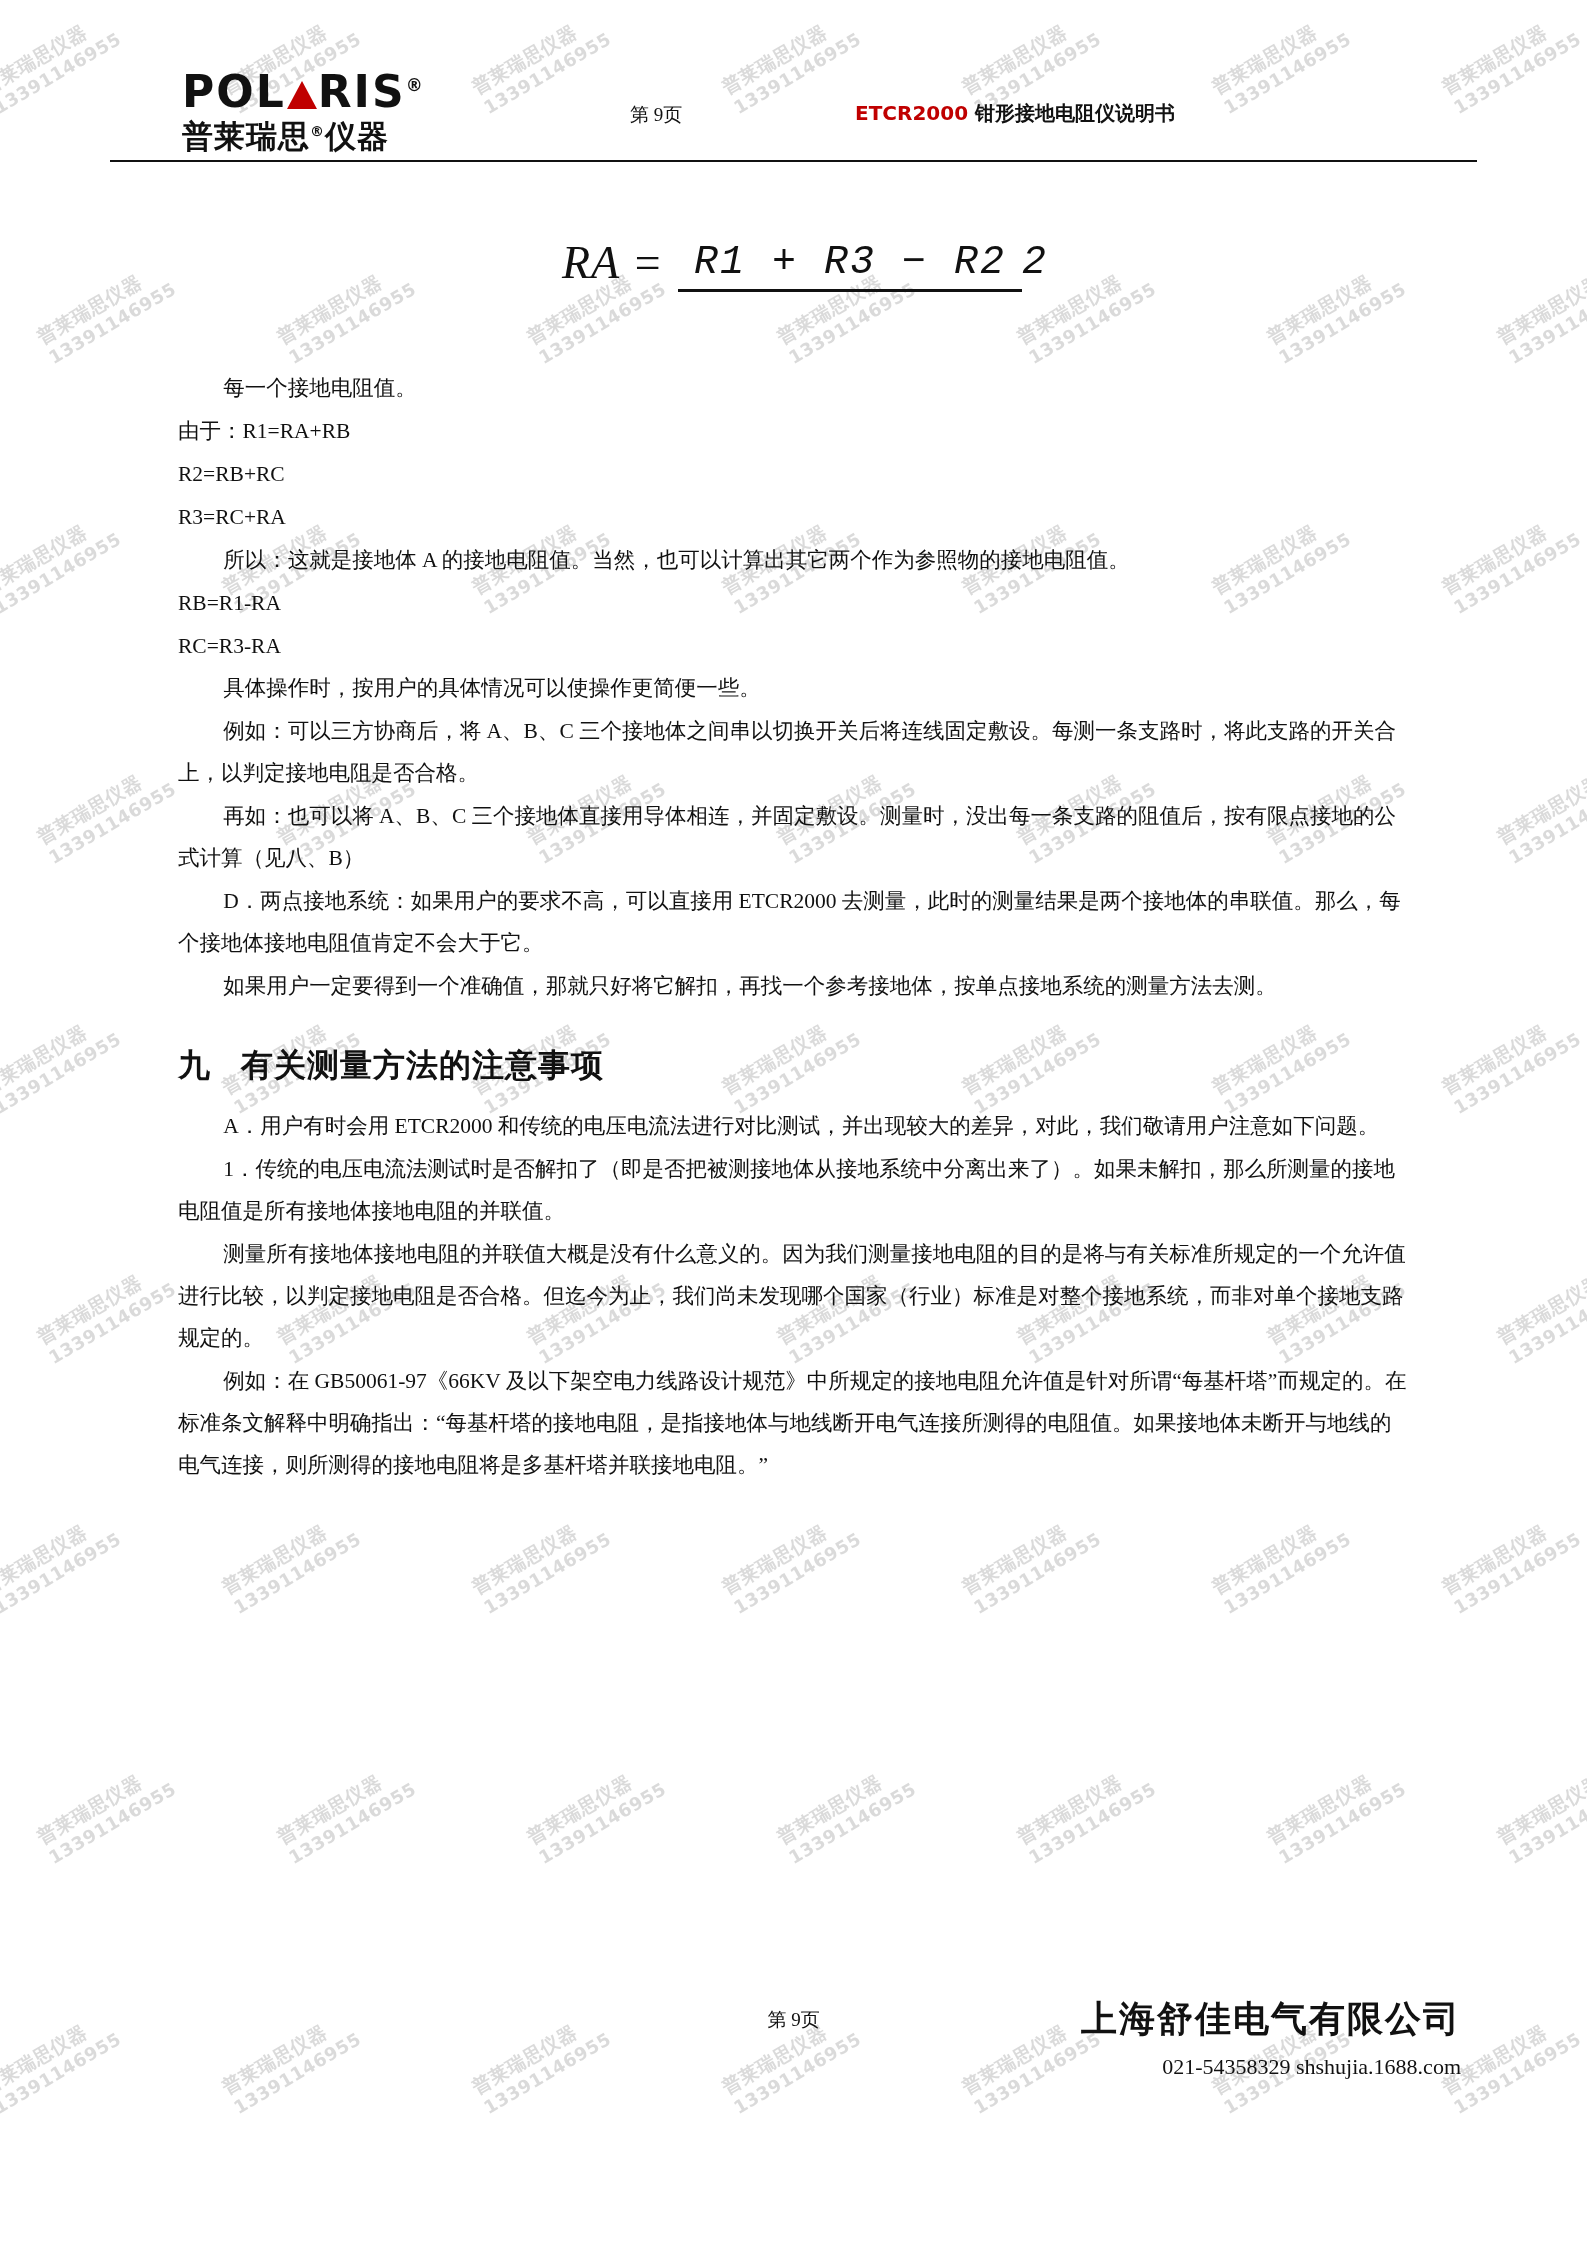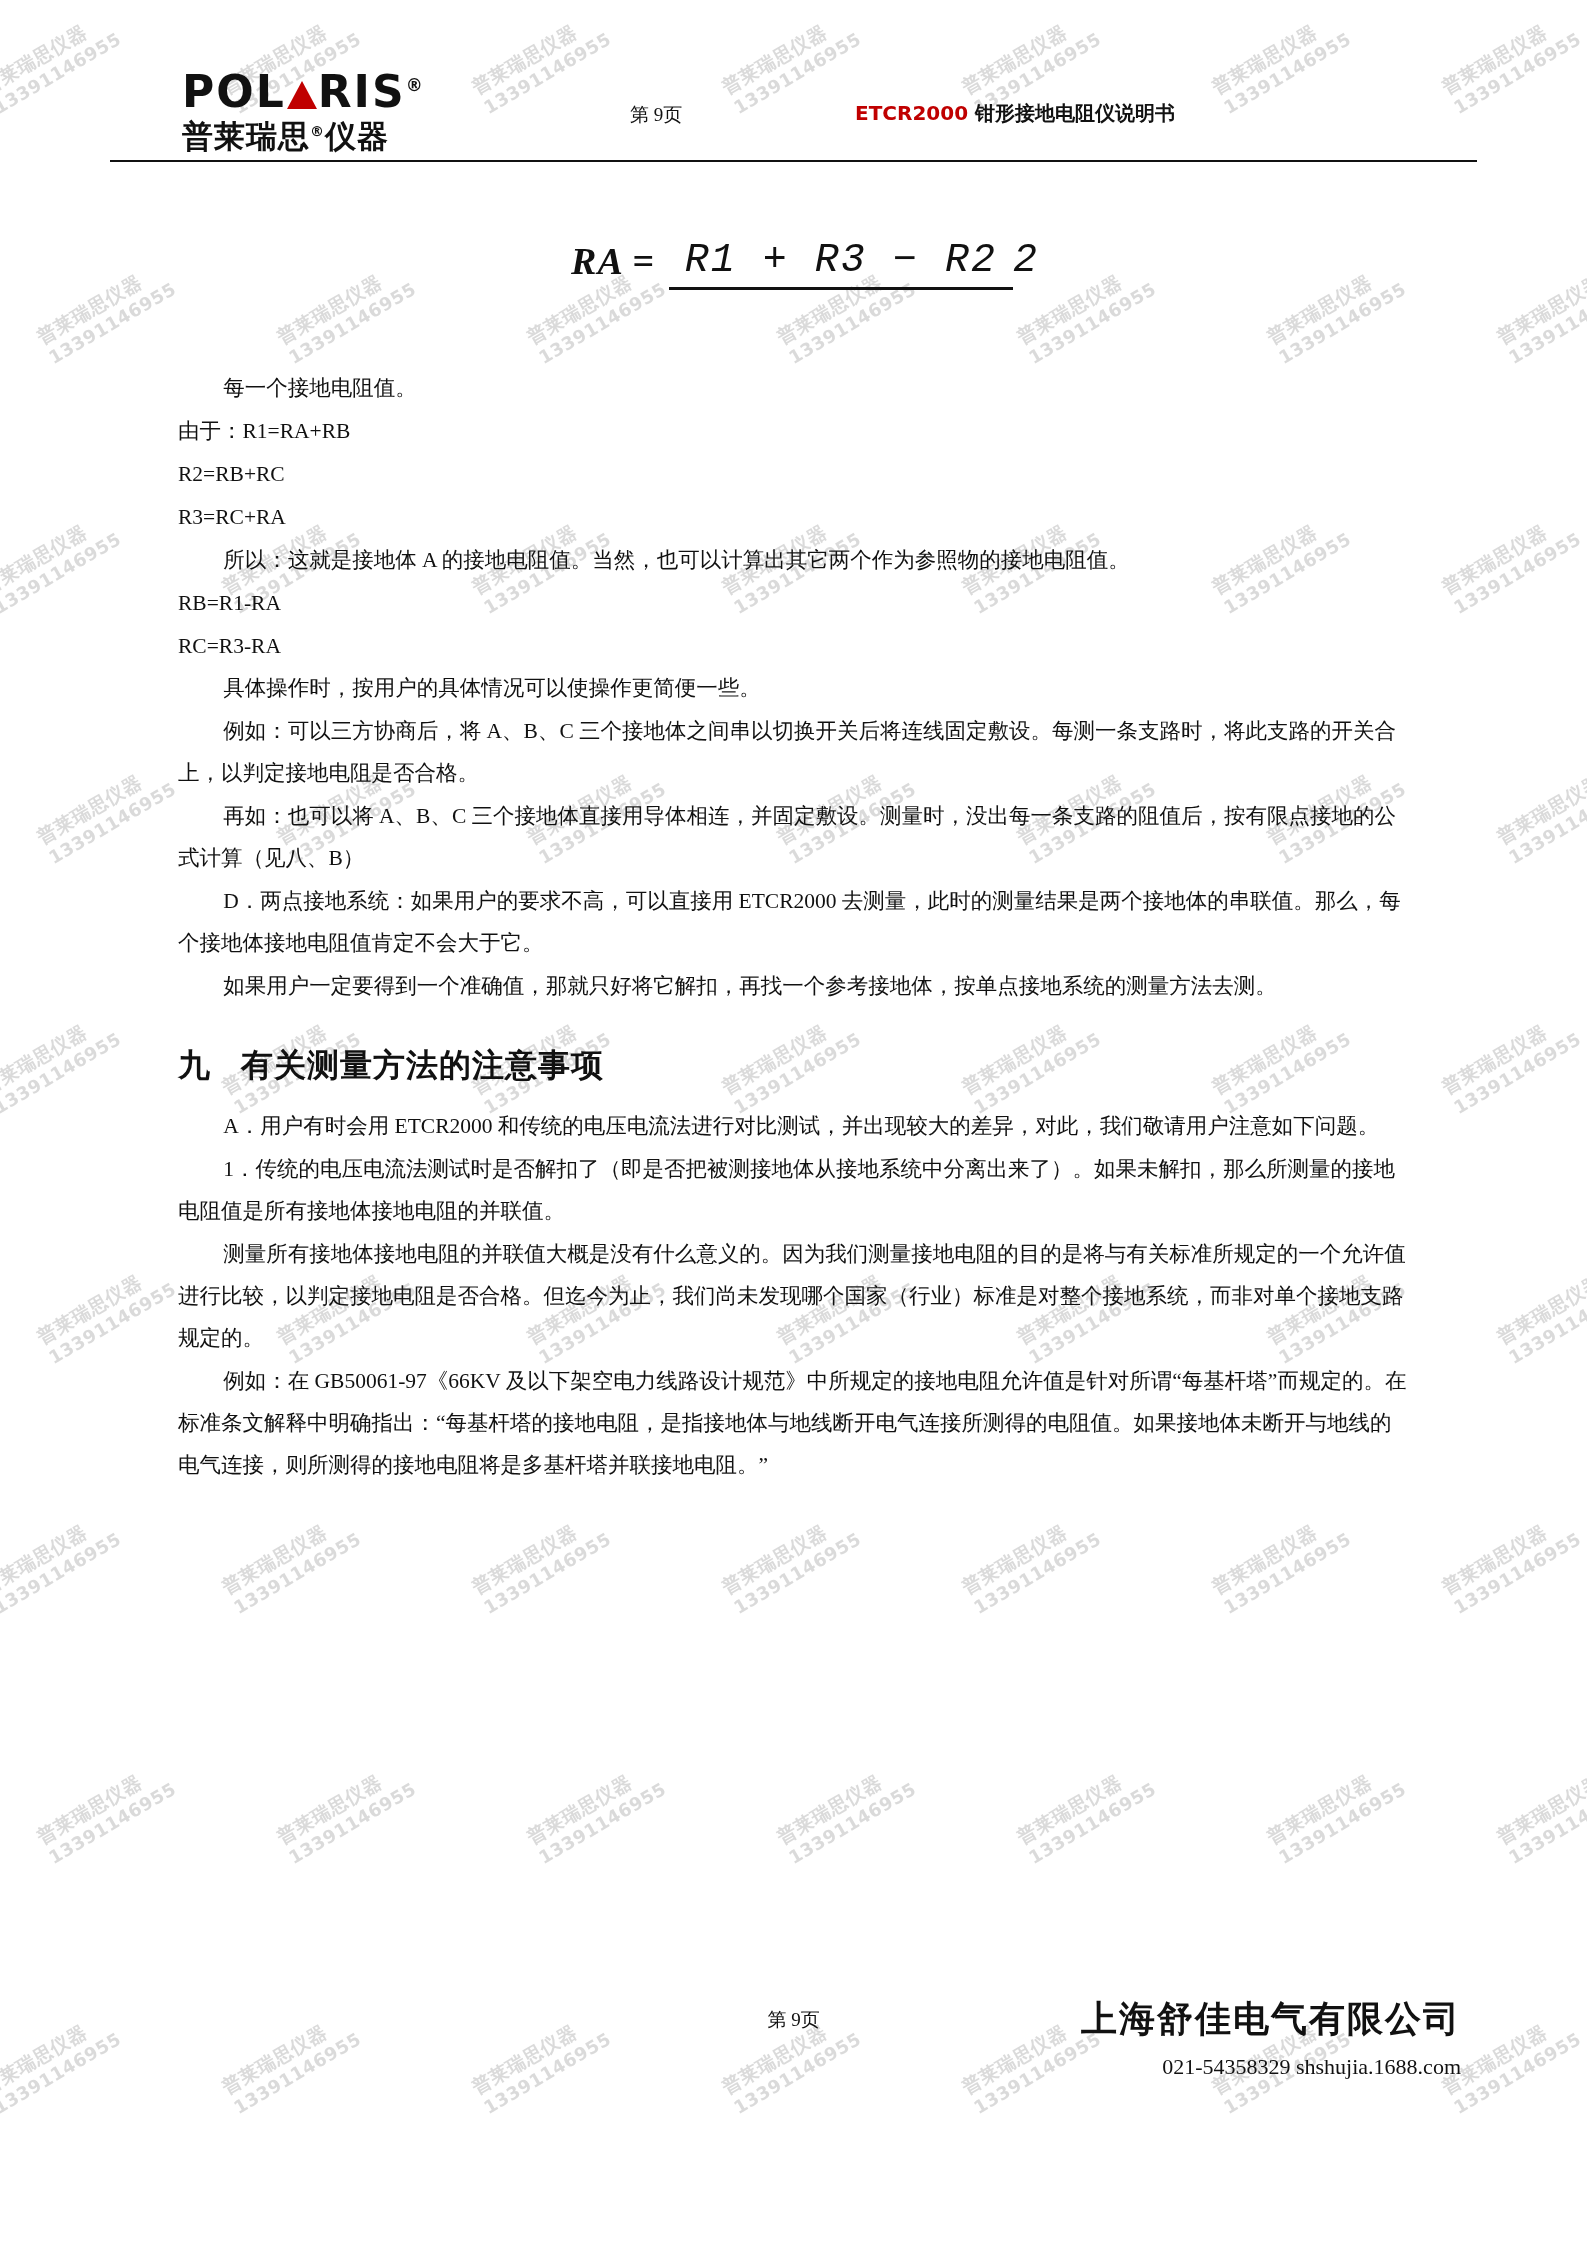--- a/index.html
+++ b/index.html
@@ -133,23 +133,22 @@
     position: relative;
     left: 10px;
     font-family: "Liberation Serif", serif;
     font-style: italic;
     font-size: 40px;
     color: #111;
   }
   .f-lhs {
     display: inline-block;
     vertical-align: middle;
-    font-size: 38px;
+    font-size: 46px;
     letter-spacing: 1px;
-    font-weight: bold;
   }
   .f-frac {
     display: inline-block;
     vertical-align: middle;
     text-align: left;
     margin-left: 14px;
     font-family: Liberation Mono, monospace;
   }
   .f-num {
     font-size: 40px;

